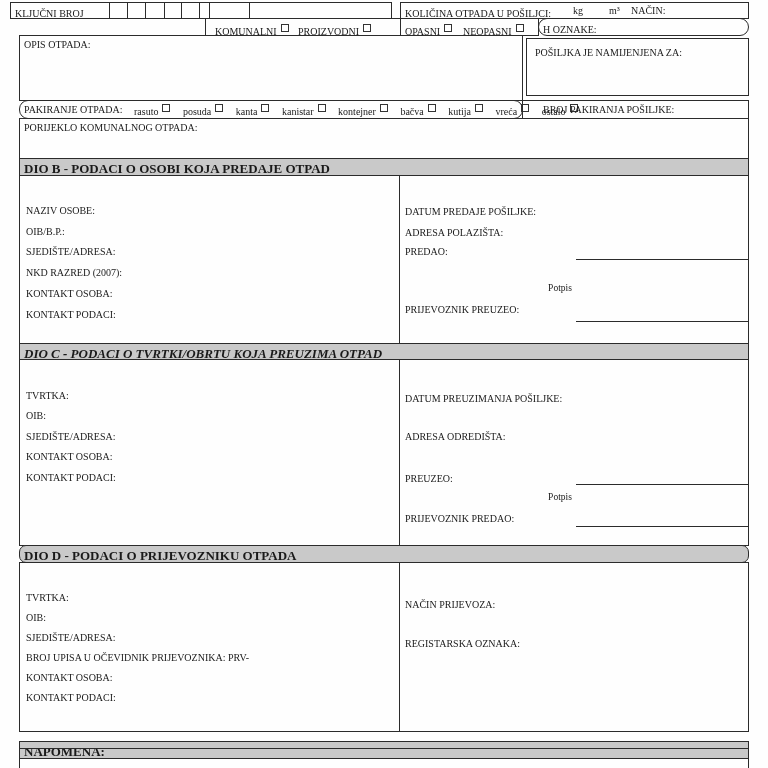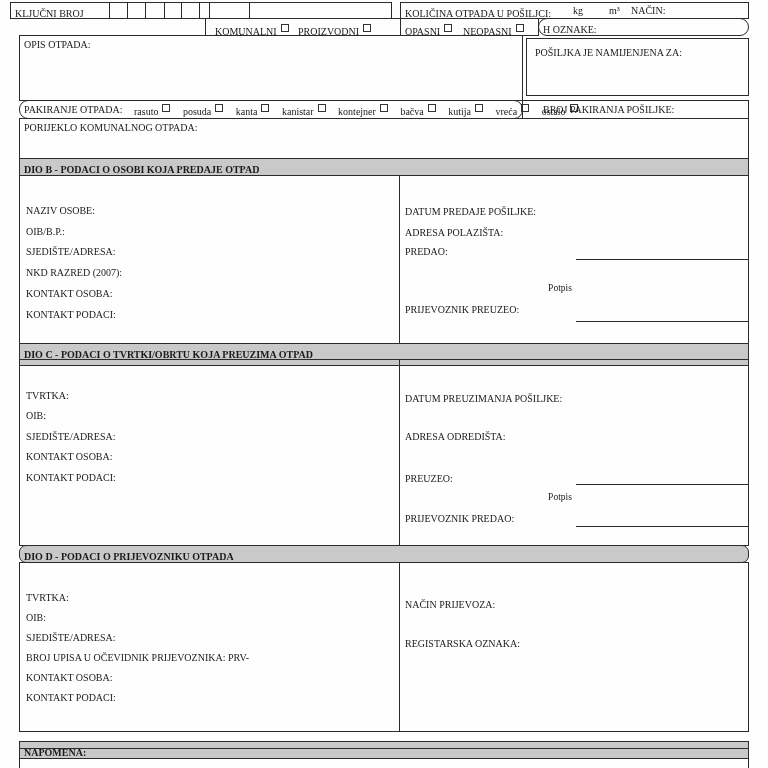--- a/index.html
+++ b/index.html
@@ -5,21 +5,21 @@
   html,body { margin:0; padding:0; background:#ffffff; }
   .page {
     position:relative; width:768px; height:768px; background:#fefefe;
     font-family:"Liberation Serif","DejaVu Serif",serif; color:#1a1a1a;
     overflow:hidden;
   }
   .box { position:absolute; border:1px solid #2b2b2b; box-sizing:border-box; background:transparent; }
   .band { background:#c9c9c9; font-weight:bold; }
   .lbl  { font-size:10px; white-space:nowrap; }
   .rowlbl { font-size:10px; white-space:nowrap; line-height:16px; padding-left:4px; }
-  .hdrlbl { font-size:10px; font-weight:bold; line-height:16px; padding-left:4px; white-space:nowrap; }
+  .hdrlbl { font-size:13px; font-weight:bold; line-height:16px; padding-left:4px; white-space:nowrap; }
   .abs { position:absolute; }
   .cb {
     display:inline-block; width:6px; height:6px; border:1px solid #333;
     vertical-align:3px; margin-left:4px; background:#fff;
   }
   .vline { position:absolute; top:0; bottom:0; width:1px; background:#2b2b2b; }
   .sig { position:absolute; height:1px; background:#2b2b2b; }
   .fields { padding-left:6px; font-size:10px; }
 </style>
 </head>
@@ -111,21 +111,21 @@
     </div>
     <span class="abs lbl" style="left:385px; top:30px;">DATUM PREDAJE POŠILJKE:</span>
     <span class="abs lbl" style="left:385px; top:51px;">ADRESA POLAZIŠTA:</span>
     <span class="abs lbl" style="left:385px; top:70px;">PREDAO:</span>
     <span class="sig" style="left:556px; top:83px; width:172px;"></span>
     <span class="abs" style="left:500px; top:107px; width:80px; text-align:center; font-size:9.5px;">Potpis</span>
     <span class="abs lbl" style="left:385px; top:128px;">PRIJEVOZNIK PREUZEO:</span>
     <span class="sig" style="left:556px; top:145px; width:172px;"></span>
   </div>
 
-  <div class="box band" style="left:19px; top:343px; width:730px; height:23px;">
+  <div class="box band" style="left:19px; top:343px; width:730px; height:17px;font-style:italic;">
     <span class="hdrlbl">DIO C - PODACI O TVRTKI/OBRTU KOJA PREUZIMA OTPAD</span>
   </div>
   <div class="box" style="left:19px; top:359px; width:730px; height:187px;">
     <span class="vline" style="left:379px;"></span>
     <div class="abs fields" style="left:0; top:26px; line-height:20.4px;">
       <div>TVRTKA:</div>
       <div>OIB:</div>
       <div>SJEDIŠTE/ADRESA:</div>
       <div>KONTAKT OSOBA:</div>
       <div>KONTAKT PODACI:</div>

